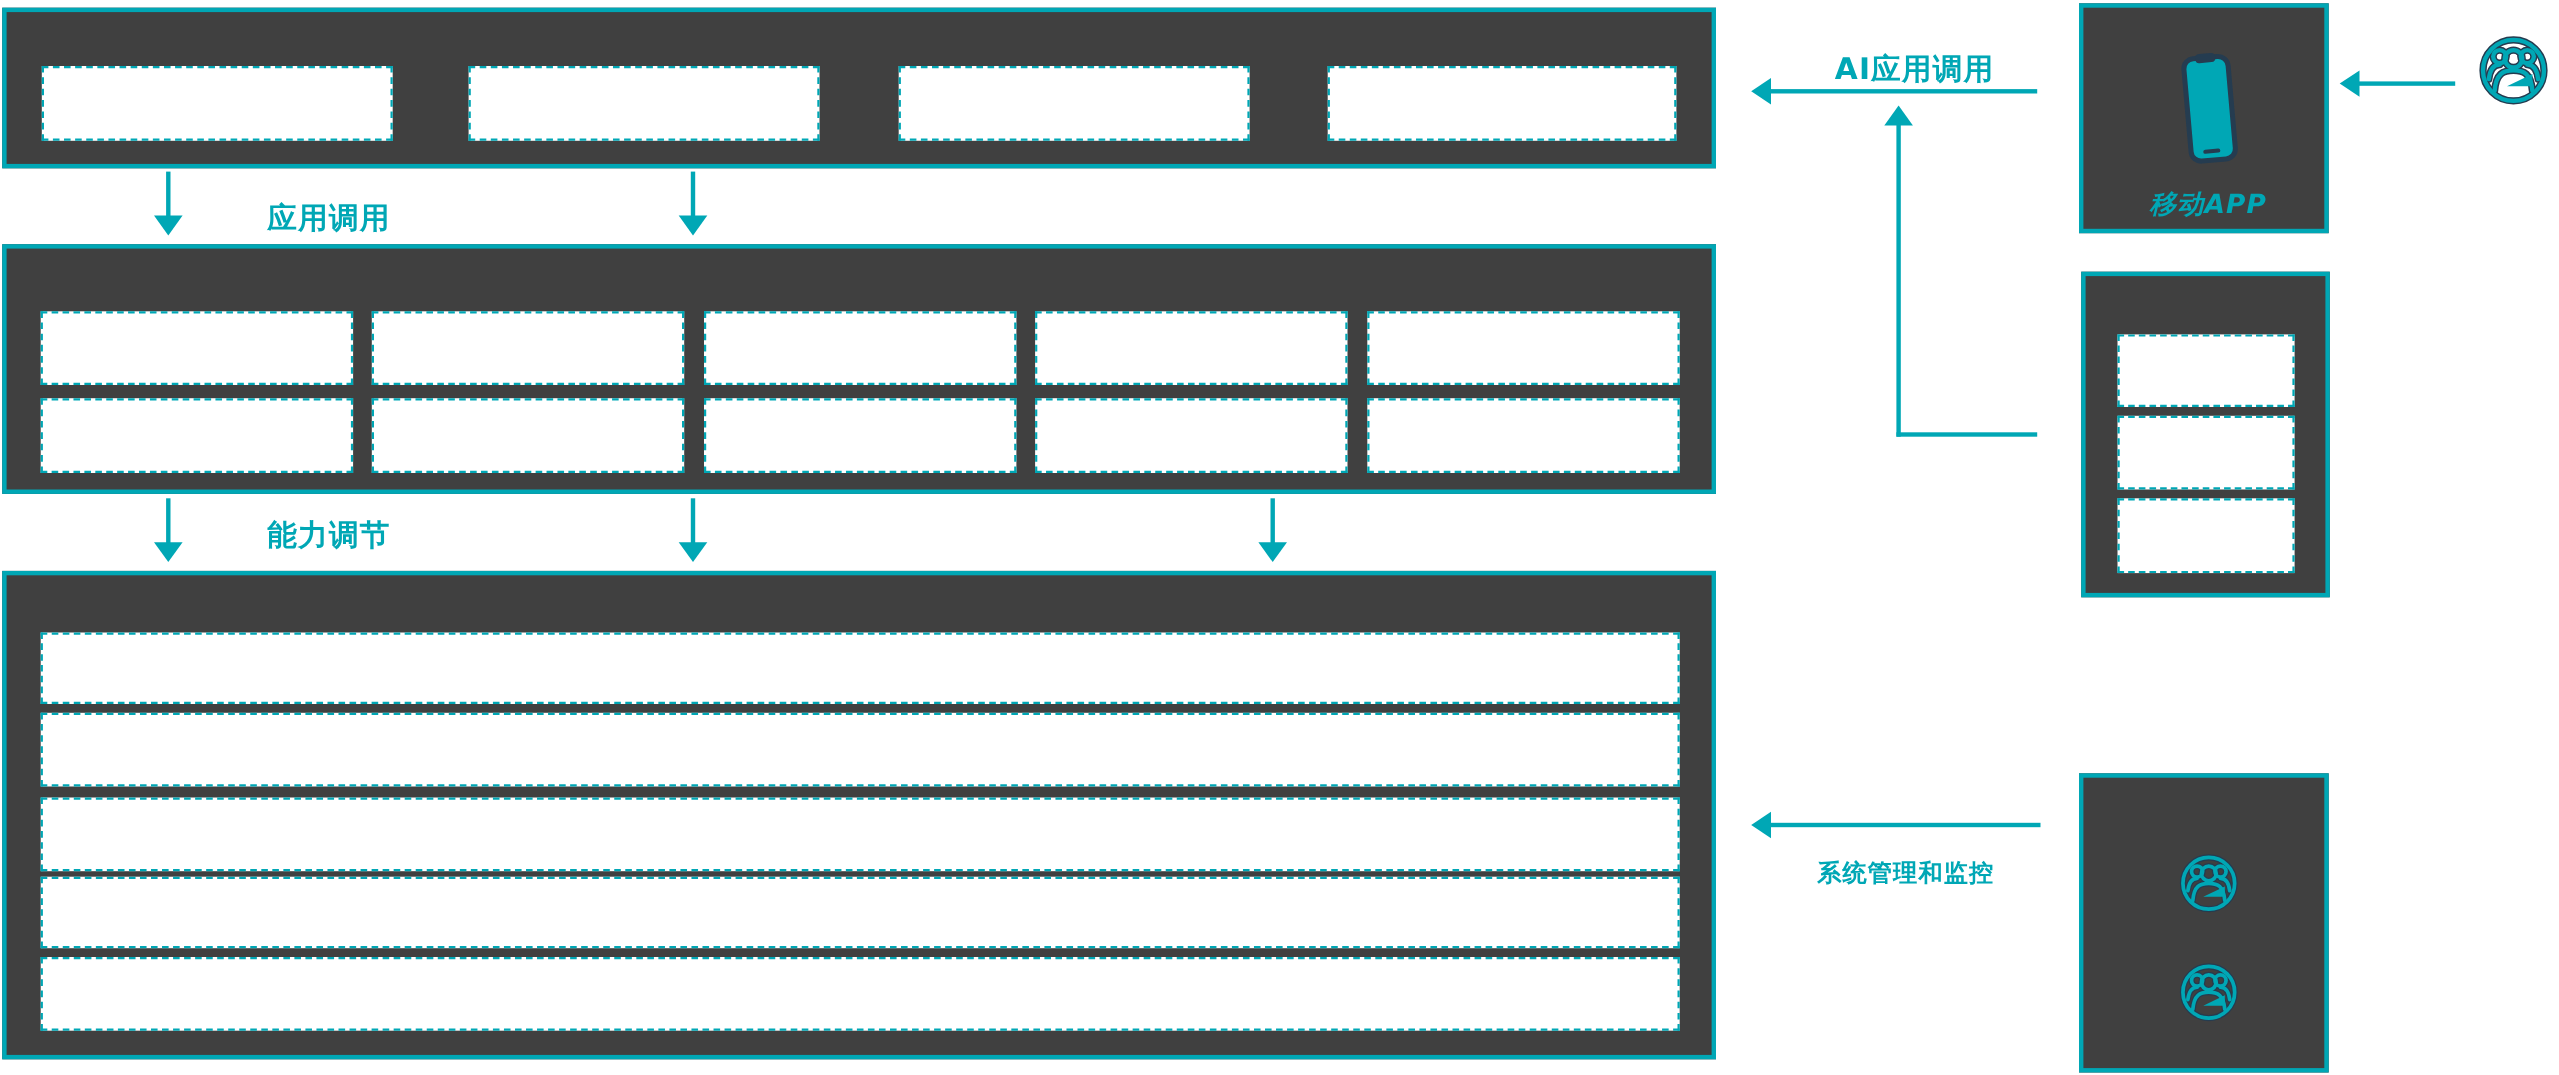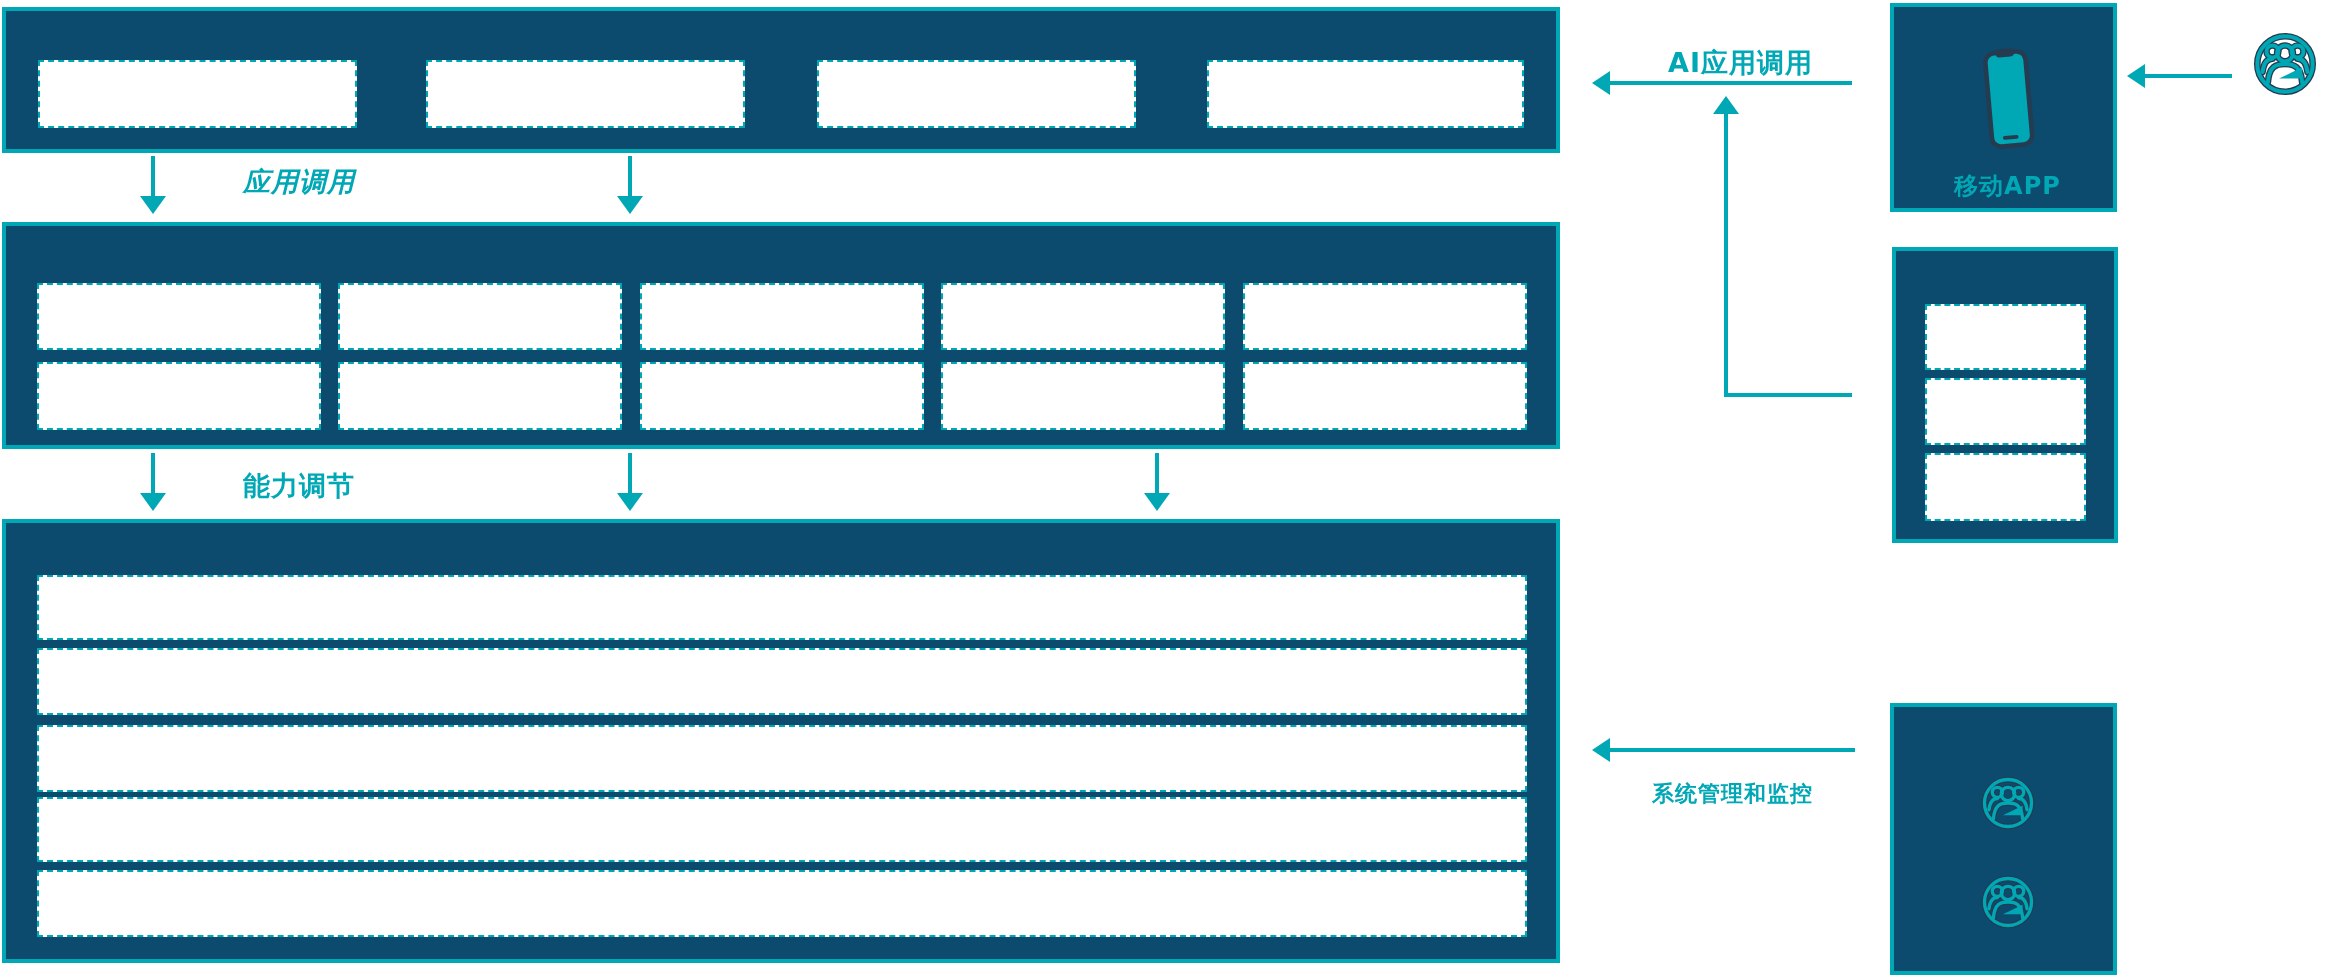--- a/index.html
+++ b/index.html
@@ -11,21 +11,22 @@
     position:relative;
     width:2326px;height:977px;
     background:#ffffff;
     font-family:"DejaVu Sans","Liberation Sans",sans-serif;
     overflow:hidden;
   }
   .solid-box{
     position:absolute;
     border:4px solid var(--teal);
     box-sizing:border-box;
-    background:#0c4a6e;
+    background:#404040;
+    font-style:italic;
   }
   .dash-box{
     position:absolute;
     border:2px dashed var(--teal);
     box-sizing:border-box;
     background:#ffffff;
   }
   .lbl{
     position:absolute;
     color:var(--teal);
@@ -76,21 +77,21 @@
     <div class="dash-box" style="left:31px;top:125px;width:1490px;height:67px;"></div>
     <div class="dash-box" style="left:31px;top:202px;width:1490px;height:67px;"></div>
     <div class="dash-box" style="left:31px;top:274px;width:1490px;height:65px;"></div>
     <div class="dash-box" style="left:31px;top:347px;width:1490px;height:67px;"></div>
   </div>
 
   <div class="vline" style="left:151px;top:156px;height:42px;"></div>
   <div class="head head-down" style="left:140px;top:196px;"></div>
   <div class="vline" style="left:628px;top:156px;height:42px;"></div>
   <div class="head head-down" style="left:617px;top:196px;"></div>
-  <div class="lbl fs23" style="left:243px;top:164px;font-style:italic;">应用调用</div>
+  <div class="lbl fs23" style="left:243px;top:180px;">应用调用</div>
 
   <div class="vline" style="left:151px;top:453px;height:42px;"></div>
   <div class="head head-down" style="left:140px;top:493px;"></div>
   <div class="vline" style="left:628px;top:453px;height:42px;"></div>
   <div class="head head-down" style="left:617px;top:493px;"></div>
   <div class="vline" style="left:1155px;top:453px;height:42px;"></div>
   <div class="head head-down" style="left:1144px;top:493px;"></div>
   <div class="lbl fs23" style="left:243px;top:468px;">能力调节</div>
 
   <div class="hline" style="left:1608px;top:81px;width:244px;"></div>

